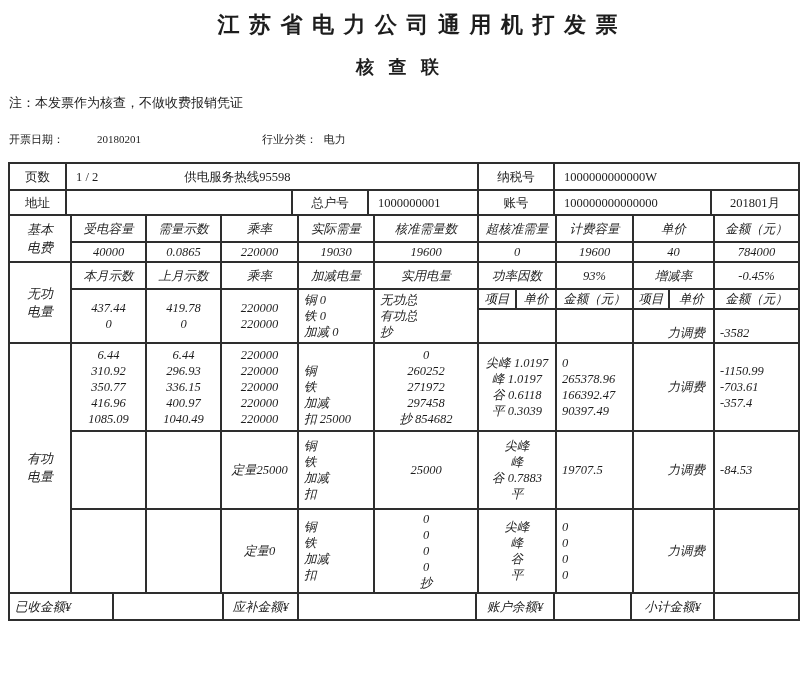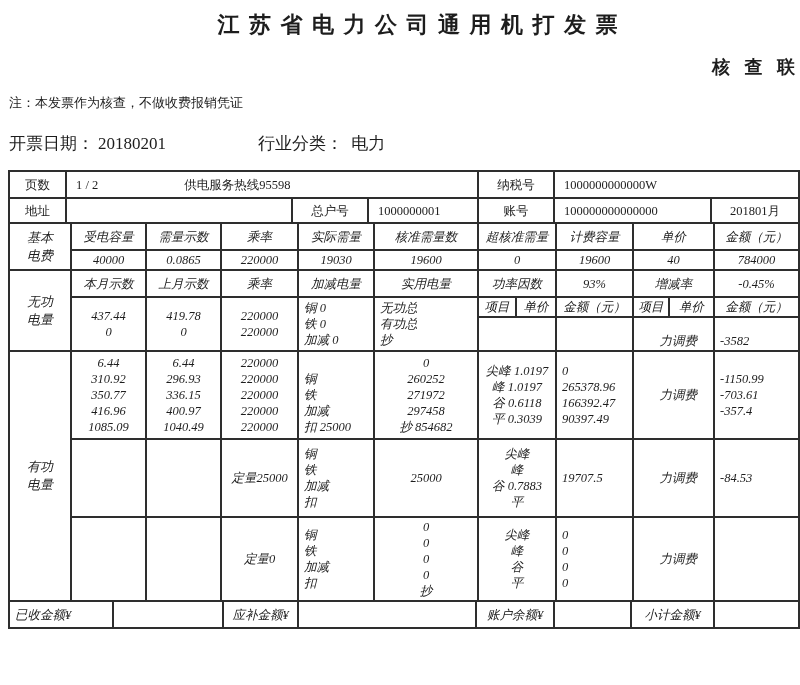--- a/index.html
+++ b/index.html
@@ -8,40 +8,40 @@
     color:#1d1d1d;
     font-family:"Liberation Serif","DejaVu Serif",serif;
     overflow:hidden;
   }
   .sheet { padding-top:8px; }
   .title {
     text-align:center; font-size:22px; font-weight:bold;
     letter-spacing:2px; margin-top:2px; white-space:nowrap;margin-left:37px;
   }
   .subtitle {
-    text-align:right; font-size:18px; font-weight:bold;
+    text-align:center; font-size:18px; font-weight:bold;
     letter-spacing:5px; margin-top:15px;
   }
   .note { font-size:13px; margin:15px 0 0 9px; }
-  .meta { font-size:17px; margin:20px 0 0 9px; display:flex; align-items:baseline; }
+  .meta { font-size:11px; margin:20px 0 0 9px; display:flex; align-items:baseline;gap:29px; }
   .meta .industry-pair { margin-left:92px; }
   .meta .val { margin-left:4px; }
   .tables { margin:15px 0 0 8px; }
   table { border-collapse:collapse; table-layout:fixed; width:790px; }
   table + table { margin-top:-2px;font-style:italic; }
   td {
     border:2px solid #2e2e2e;
     font-size:12.5px; line-height:16px;
     text-align:center; vertical-align:middle;
     padding:1px 2px;
     white-space:pre-line; overflow:hidden;
   }
   .seclab { font-size:13px; line-height:18px; }
   .l { text-align:left; padding-left:5px; }
-  .r { text-align:right; padding-right:16px; }
+  .r { text-align:right; padding-right:8px; }
   .vb { vertical-align:bottom; }
   .h25 { height:25px; } .h26 { height:18px; } .h27 { height:27px; }
   .h34 { height:34px; }
   .hb1 { height:88px; } .hb2 { height:78px; } .hb3 { height:82px; }
   .hotline { margin-left:86px; }
   .ivalue { text-align:left; padding-left:9px; }
 </style>
 </head>
 <body>
 

